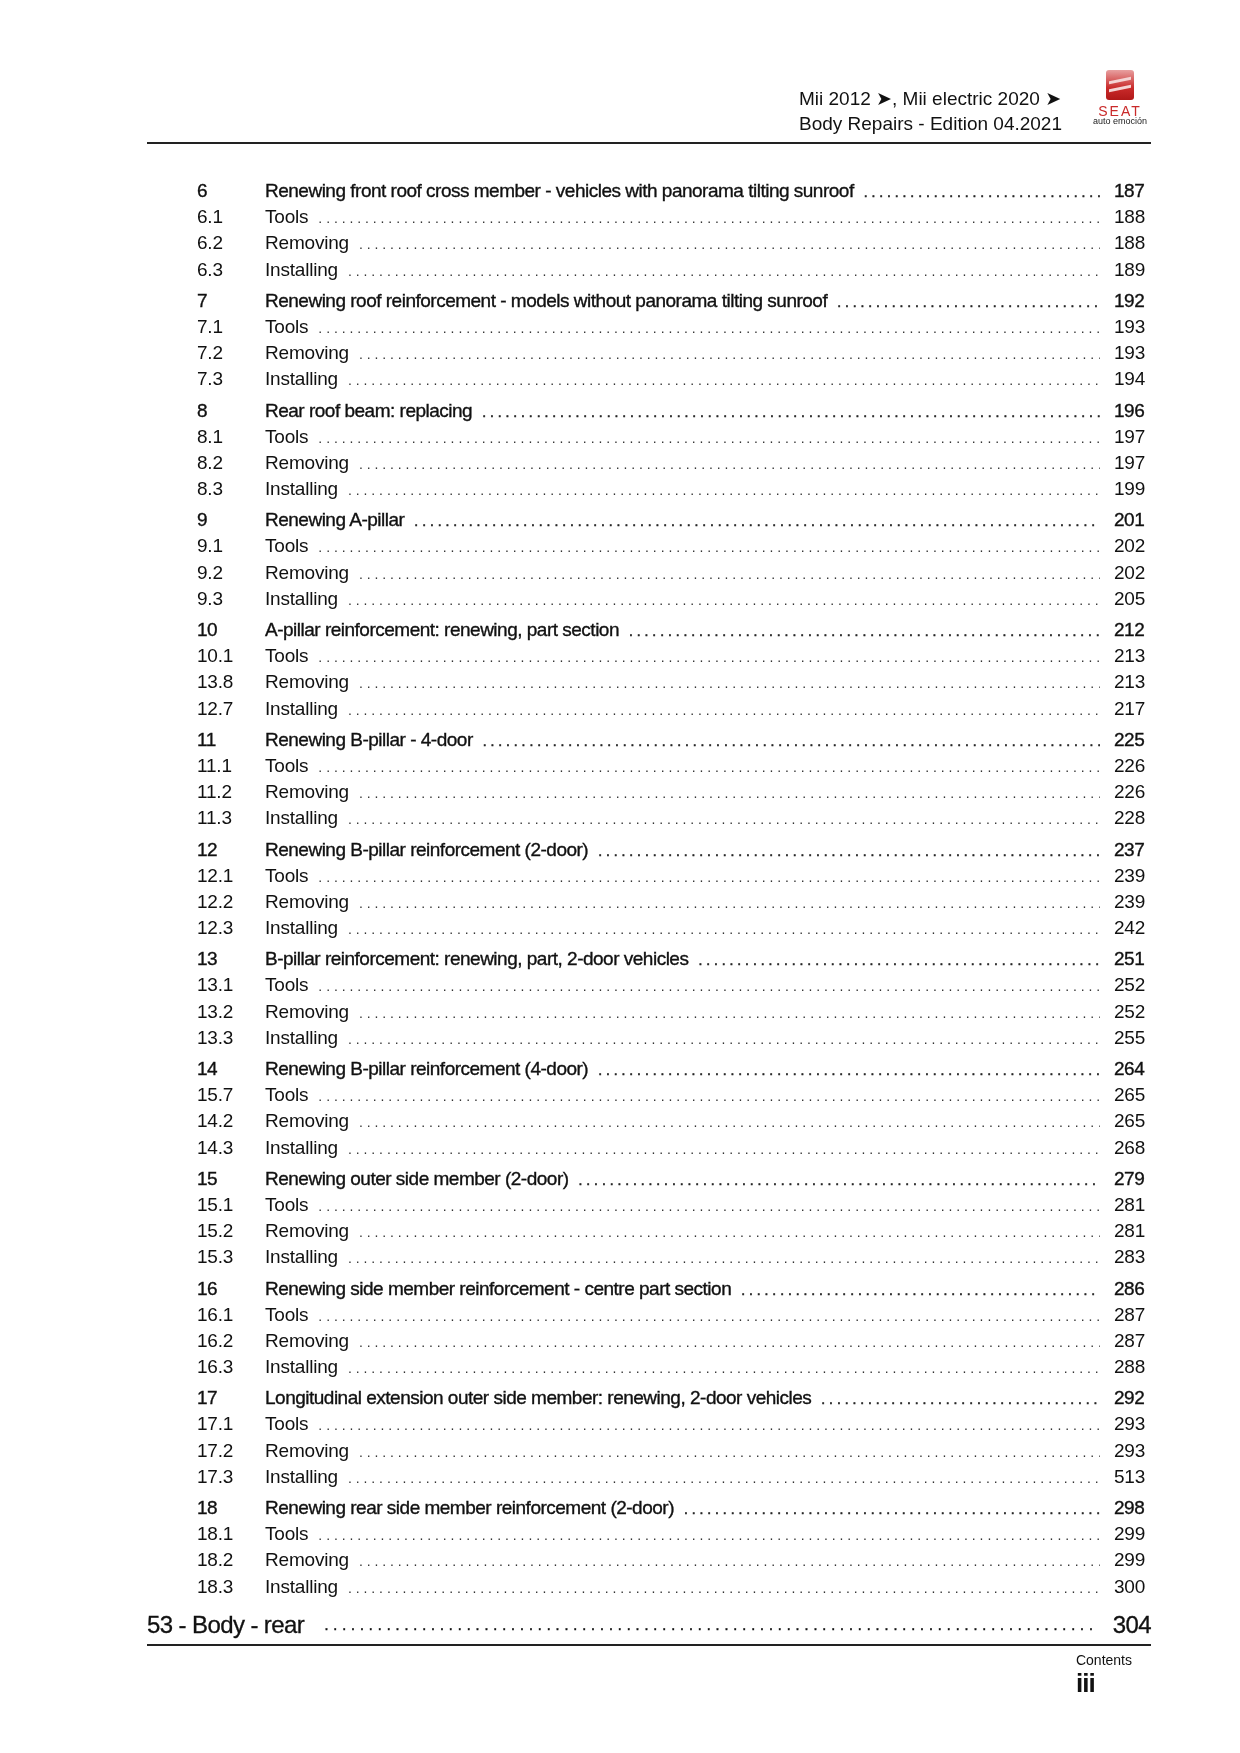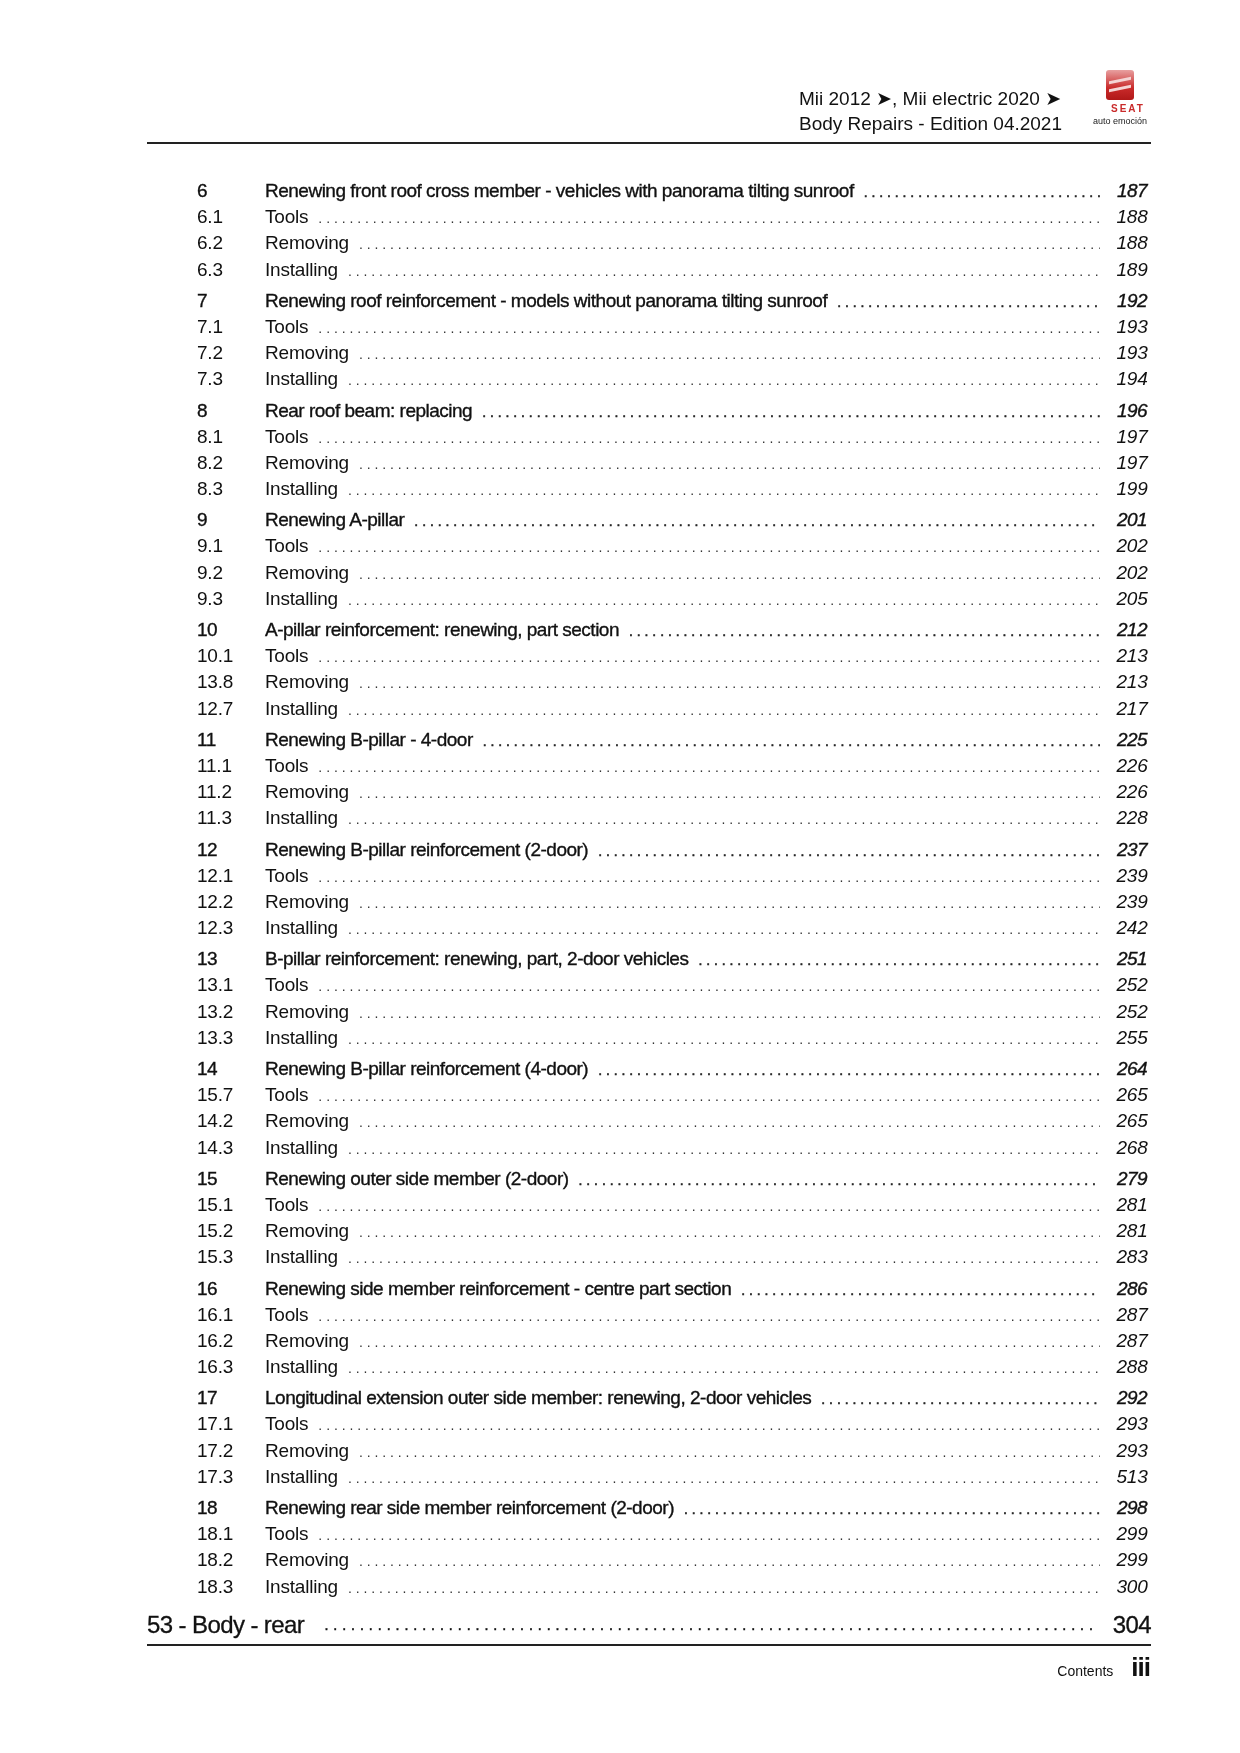--- a/index.html
+++ b/index.html
@@ -19,22 +19,22 @@
       border-radius: 3px;
       background: linear-gradient(180deg, #e8a0a0 0%, #c92a2a 60%, #b01818 100%);
     }
     .logo .badge::before, .logo .badge::after {
       content: ""; position: absolute; left: 3px; right: 3px; height: 3px;
       background: #f4d4d4; transform: skewY(-12deg);
     }
     .logo .badge::before { top: 9px; }
     .logo .badge::after { top: 17px; }
     .logo .brand {
-      position: absolute; top: 35px; left: 8px; width: 72px; text-align: center;
-      font-size: 10px; font-weight: bold; letter-spacing: 2px; color: #c92a2a;
+      position: absolute; top: 35px; left: 0; width: 72px; text-align: center;
+      font-size: 14px; font-weight: normal; letter-spacing: 2px; color: #c92a2a;
     }
     .logo .tagline {
       position: absolute; top: 48px; left: -4px; width: 80px; text-align: center;
       font-size: 9px; color: #222;
     }
     .rule-top {
       position: absolute; top: 142px; left: 147px; width: 1004px; height: 2px; background: #222;
     }
     .toc {
       position: absolute; top: 178px; left: 197px; width: 953px;
@@ -47,39 +47,39 @@
     .row .num { width: 68px; flex: 0 0 68px; }
     .row .title { white-space: nowrap; padding-right: 10px; }
     .row .leader {
       flex: 1 1 auto; overflow: hidden; white-space: nowrap; color: #333;
       letter-spacing: 4.3px; font-size: 14px;
     }
     .row .leader::before {
       content: ". . . . . . . . . . . . . . . . . . . . . . . . . . . . . . . . . . . . . . . . . . . . . . . . . . . . . . . . . . . . . . . . . . . . . . . . . . . . . . . . . . . . . . . . . . . . . . . . . . . . . . . . . . . . . . . . . . . .";
       letter-spacing: 0;
     }
-    .row .page { flex: 0 0 auto; padding-left: 14px; text-align: center; min-width: 36px; font-style: italic; }
+    .row .page { flex: 0 0 auto; padding-left: 14px; text-align: left; min-width: 36px; }
     .row.main { font-weight: normal; -webkit-text-stroke: 0.35px #111; letter-spacing: -0.5px; }
     .row.main .leader { -webkit-text-stroke: 0.5px #111; }
     .chapter {
       position: absolute; top: 1610px; left: 147px; width: 1004px;
       display: flex; align-items: center; font-size: 24px; line-height: 30px;
       -webkit-text-stroke: 0.3px #111; letter-spacing: -0.6px;
     }
     .chapter .title { white-space: nowrap; padding-right: 20px; }
     .chapter .leader { flex: 1 1 auto; overflow: hidden; white-space: nowrap; font-size: 16px; letter-spacing: 0; }
     .chapter .leader::before {
       content: ". . . . . . . . . . . . . . . . . . . . . . . . . . . . . . . . . . . . . . . . . . . . . . . . . . . . . . . . . . . . . . . . . . . . . . . . . . . . . . . . . . . . . . . . . . . . . . . . . . . . . . . .";
     }
     .chapter .page { padding-left: 16px; }
     .rule-bottom {
       position: absolute; top: 1644px; left: 147px; width: 1004px; height: 2px; background: #222;
     }
     .footer {
-      position: absolute; top: 1652px; right: 90px; display: flex; align-items: baseline;
+      position: absolute; top: 1652px; right: 90px; display: flex; align-items: baseline; flex-direction: column;
     }
     .footer .label { font-size: 14px; margin-right: 18px; }
     .footer .pageno { font-size: 26px; font-weight: bold; letter-spacing: -1px; }
   </style>
 </head>
 <body>
 
 <div class="header">
   <div>Mii 2012 ➤, Mii electric 2020 ➤</div>
   <div>Body Repairs - Edition 04.2021</div>

